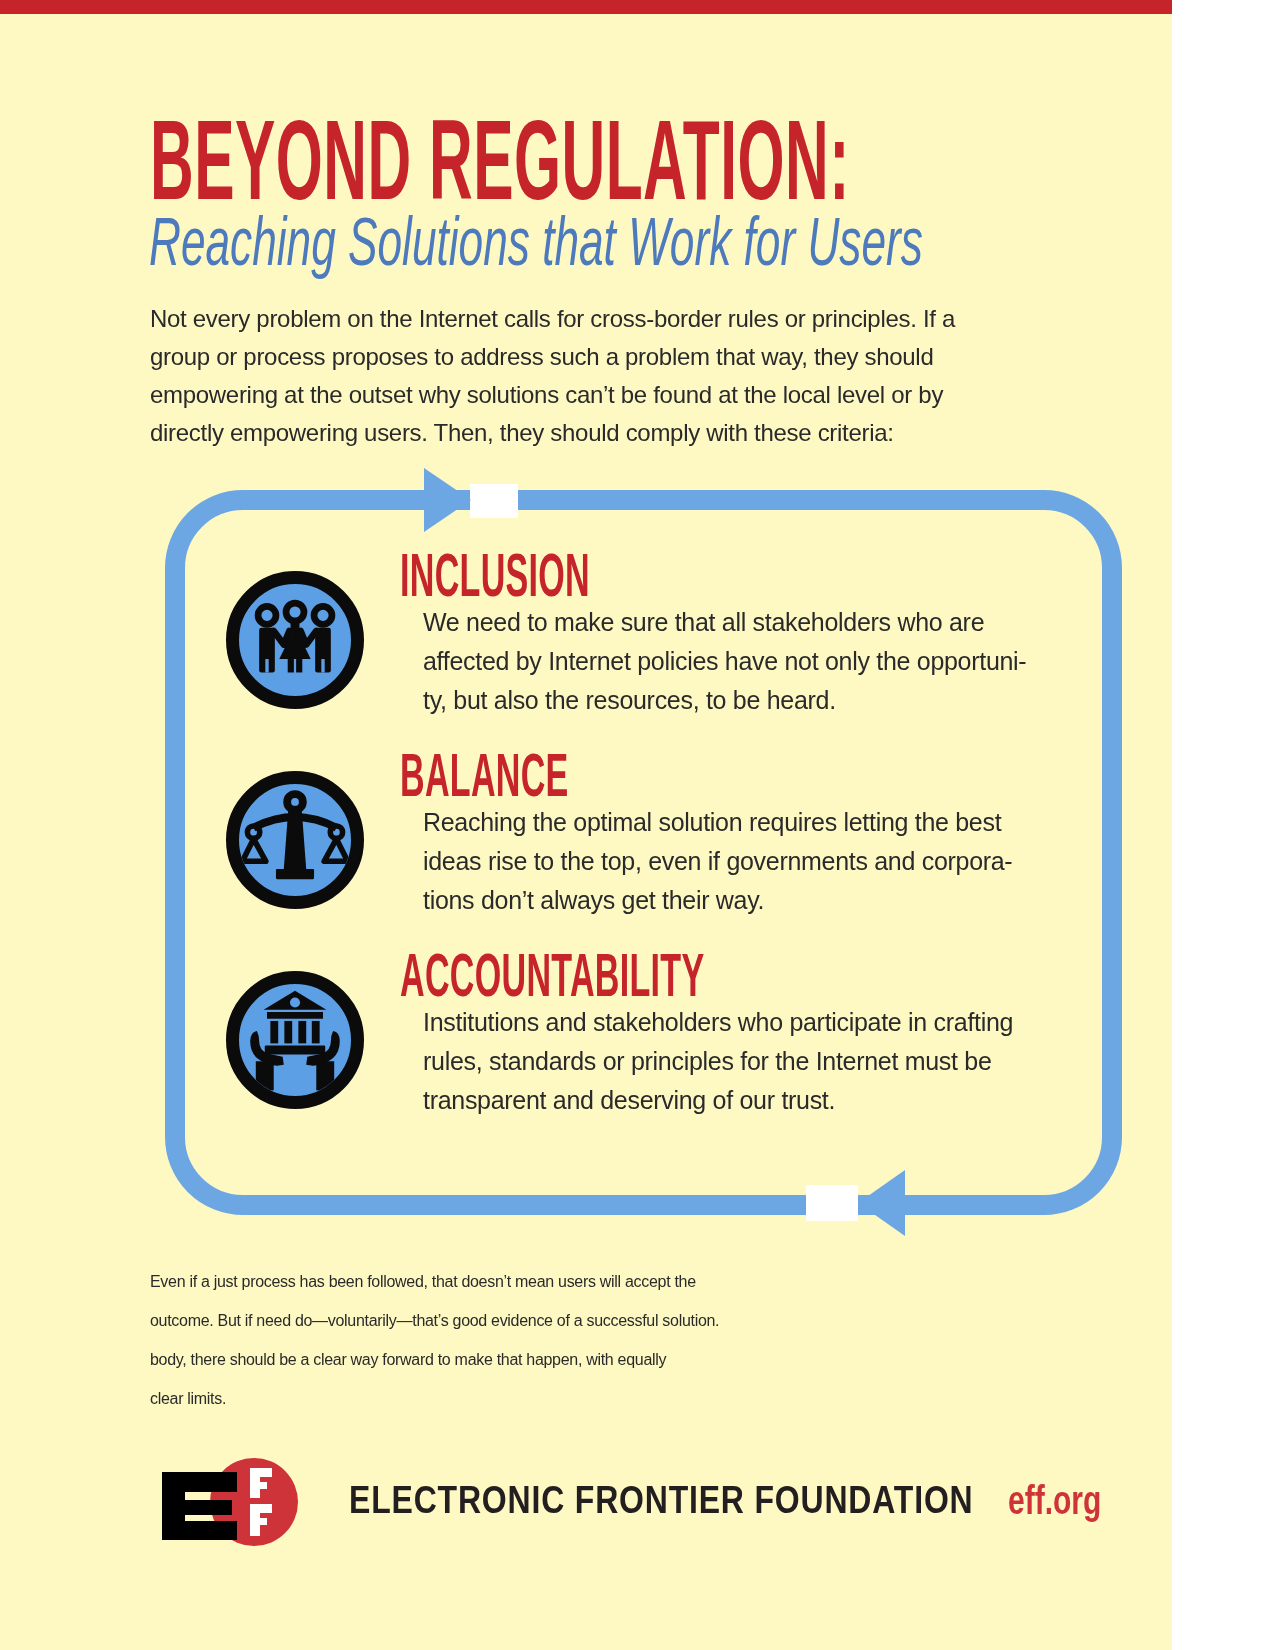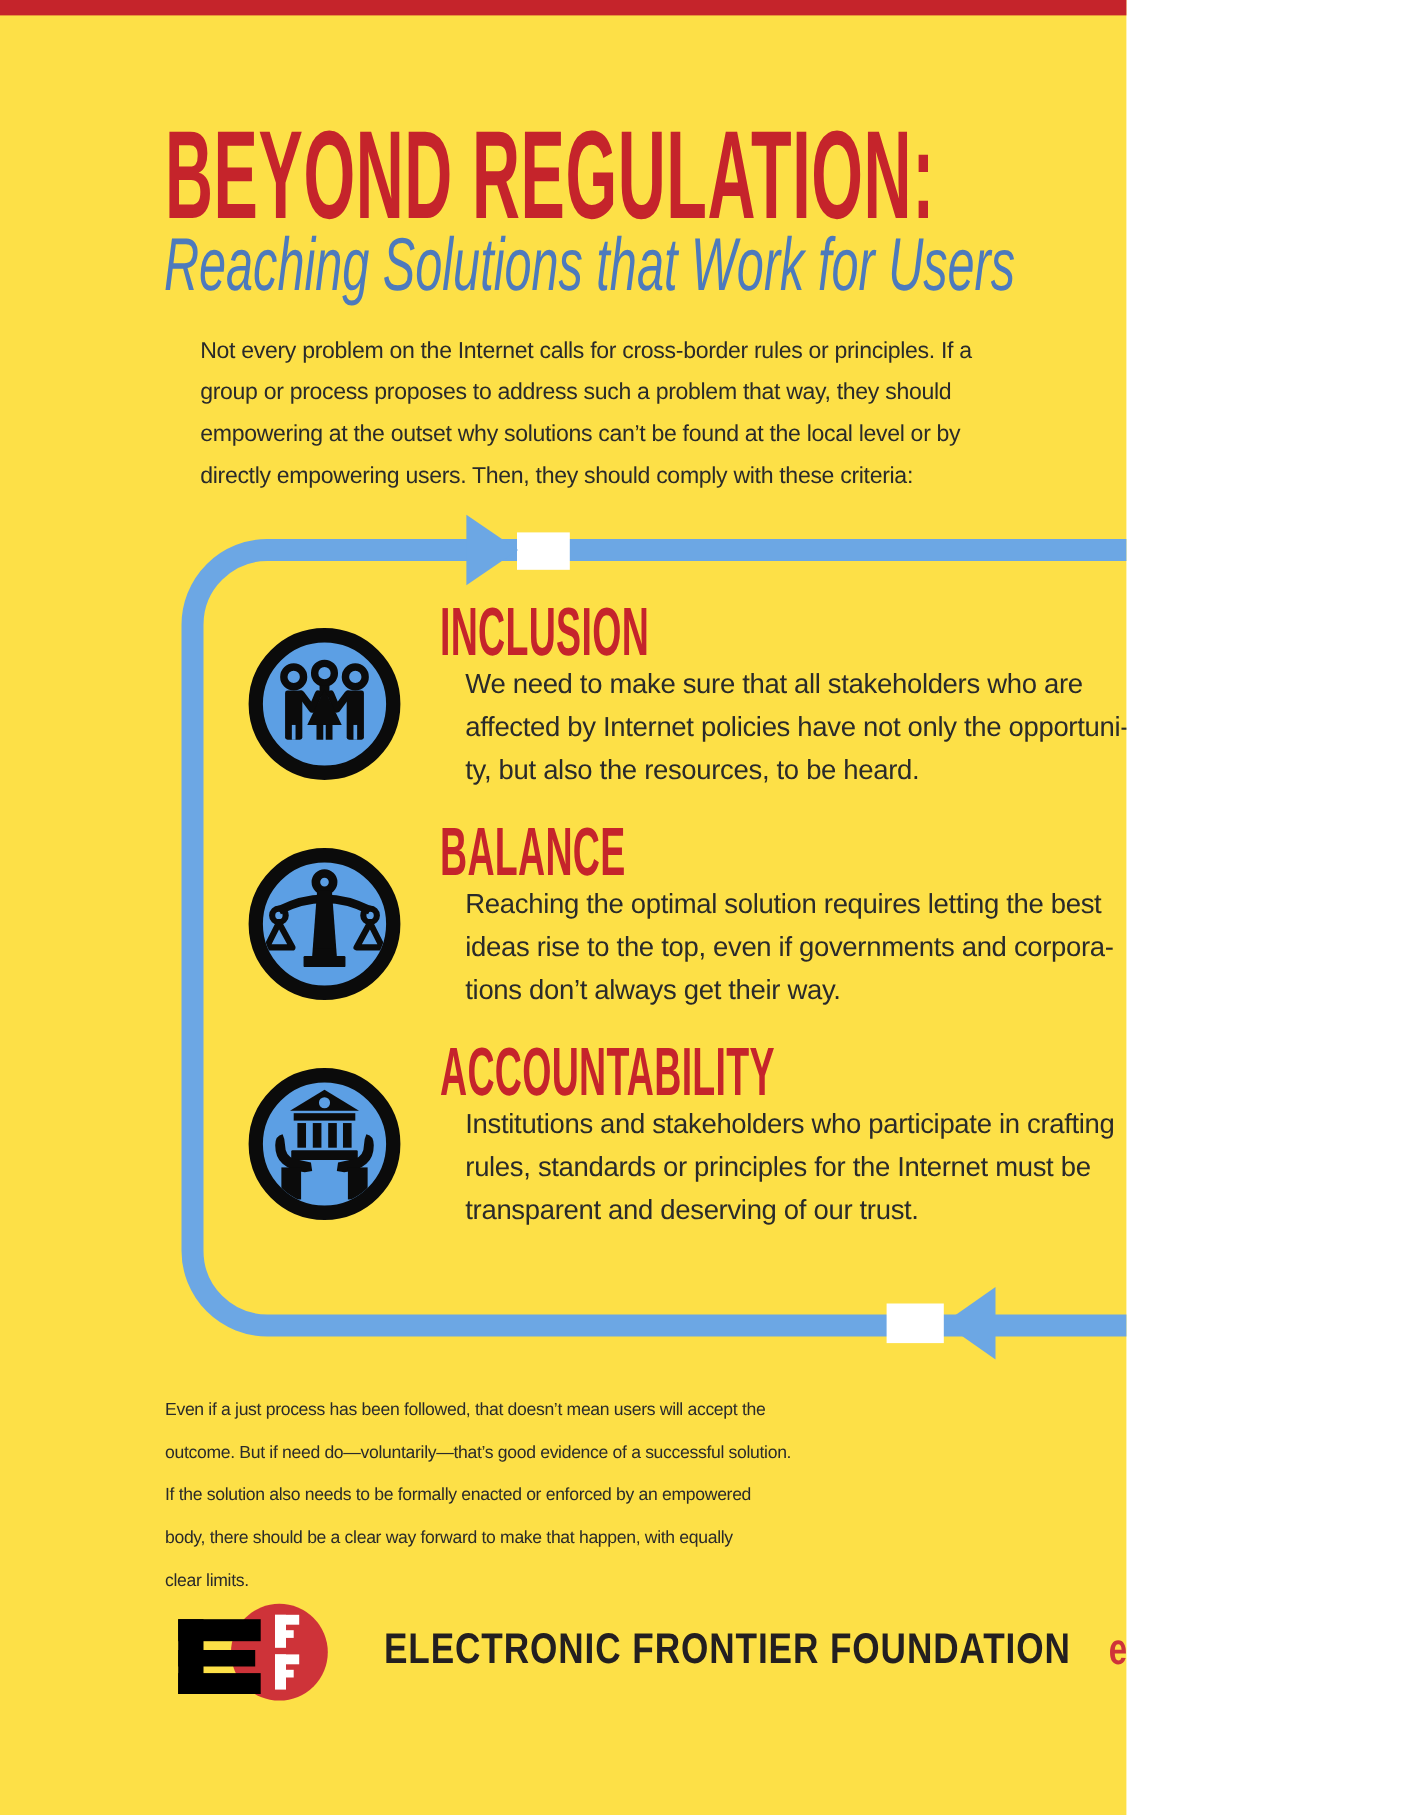--- a/index.html
+++ b/index.html
@@ -1,33 +1,33 @@
 <!DOCTYPE html>
 <html style="--red: #c5242b; --blue-sub: #4d7abc; --blue-arrow: #6ca7e4; --blue-icon: #5c9fe4; --ink: #2a2a2a; --footer-ink: #231f20; --logo-red: #ce3339;"><head>
 <meta charset="utf-8">
 <style>
   html,body{margin:0;padding:0;background:#ffffff;}
-  .page{position:relative;width:1024px;height:1650px;background:#fde047;overflow:hidden;
+  .page{position:relative;width:1172px;height:1650px;background:#fef9c3;overflow:hidden;
         font-family:"Liberation Sans",sans-serif;}
   .abs{position:absolute;}
   .cond{transform-origin:left top;display:inline-block;white-space:nowrap;line-height:1;}
 
   
   .topbar{left:0;top:0;width:1275px;height:14px;background:var(--red);}
 
   
   .title{left:150px;top:103px;font-size:114px;font-weight:bold;color:var(--red);
          transform:scaleX(.53);letter-spacing:1px;}
   .subtitle{left:149px;top:207px;font-size:68px;font-style:italic;color:var(--blue-sub);
             transform:scaleX(.65);}
 
   
   .para{color:var(--ink);}
   .para .tl{white-space:nowrap;}
-  .intro{left:150px;top:300px;font-size:21px;line-height:38px;letter-spacing:-0.3px;margin-left:32px;}
+  .intro{left:150px;top:300px;font-size:24px;line-height:38px;letter-spacing:-0.3px;}
   .closing{left:150px;top:1262px;font-size:16px;line-height:39px;letter-spacing:-0.3px;}
 
   
   .loop{left:165px;top:490px;width:957px;height:725px;border:20px solid var(--blue-arrow);
         border-radius:78px;box-sizing:border-box;}
   .gap{background:#fff;}
   .gap-top{left:470px;top:484px;width:48px;height:34px;}
   .gap-bottom{left:806px;top:1185px;width:52px;height:36px;}
   .ah{width:0;height:0;}
   .ah-right{left:424px;top:468px;border-top:32px solid transparent;border-bottom:32px solid transparent;
@@ -156,21 +156,20 @@
   <div class="abs shead cond sh-3">ACCOUNTABILITY</div>
   <div class="abs para sbody sb-3">
     <div class="tl">Institutions and stakeholders who participate in crafting</div>
     <div class="tl">rules, standards or principles for the Internet must be</div>
     <div class="tl">transparent and deserving of our trust.</div>
   </div>
 
   <div class="abs para closing">
     <div class="tl">Even if a just process has been followed, that doesn’t mean users will accept the</div>
     <div class="tl">outcome. But if need do—voluntarily—that’s good evidence of a successful solution.</div>
-    <div class="tl">If the solution also needs to be formally enacted or enforced by an empowered</div>
     <div class="tl">body, there should be a clear way forward to make that happen, with equally</div>
     <div class="tl">clear limits.</div>
   </div>
 
   <div>
     <div class="abs logo-circle"></div>
 
     <div class="abs bar" style="left:162px;top:1472px;width:23px;height:68px;"></div>
     <div class="abs bar" style="left:162px;top:1472px;width:75px;height:20px;"></div>
     <div class="abs bar" style="left:162px;top:1500px;width:70px;height:15px;"></div>

